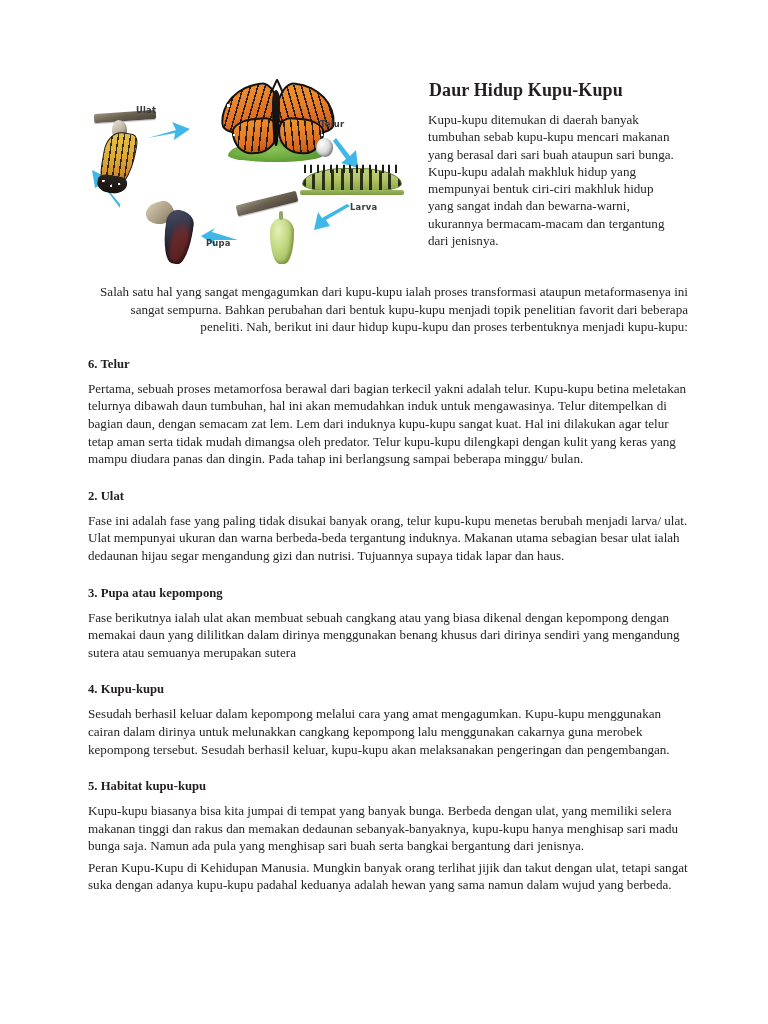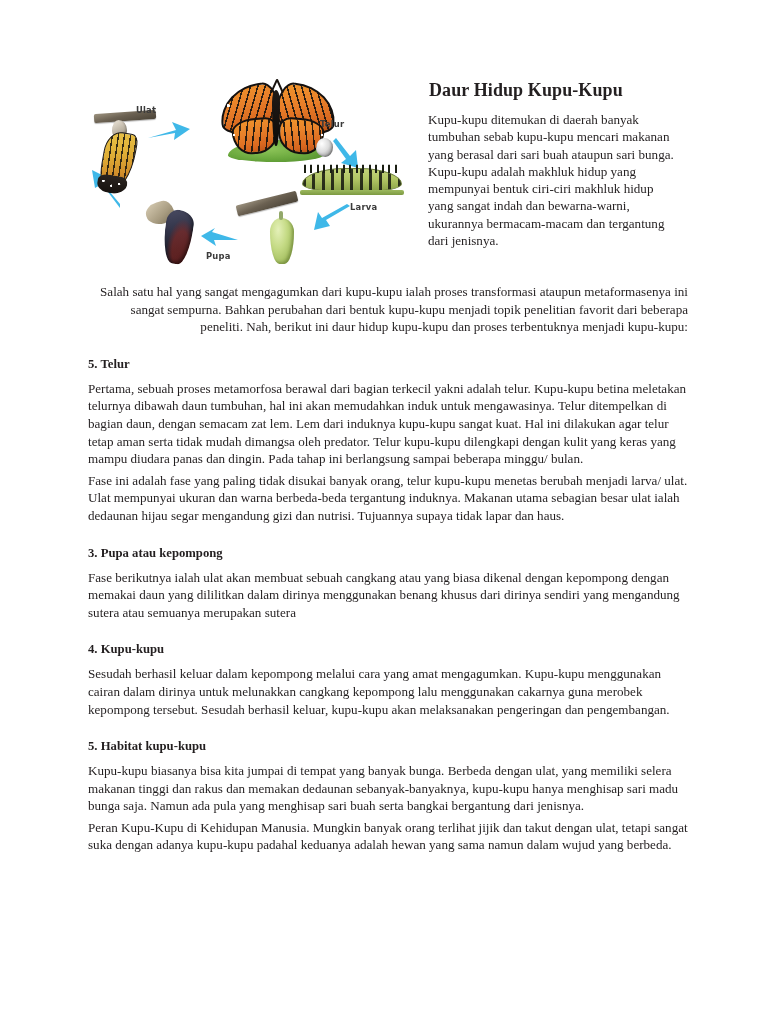--- a/index.html
+++ b/index.html
@@ -90,21 +90,21 @@
     font-family: "DejaVu Sans", "Liberation Sans", sans-serif;
     font-weight: bold;
     font-size: 8.4px;
     color: #3b3b3b;
     letter-spacing: .2px;
     white-space: nowrap;
   }
   .lbl-imago { left: 48px;  top: 29px; }
   .lbl-telur { left: 232px; top: 43px; }
   .lbl-larva { left: 243px; top: 126px; padding-left: 19px; }
-  .lbl-pupa  { left: 118px; top: 175px; }
+  .lbl-pupa  { left: 118px; top: 162px; }
 
   .arrow { position: absolute; }
 
   
   .branch {
     position: absolute;
     background: linear-gradient(170deg,#9c927f 0%,#6b6152 45%,#4a4337 100%);
     border-radius: 2px;
     box-shadow: 0 1px 1px rgba(0,0,0,.28);
   }
@@ -328,23 +328,24 @@
       </div>
 
       <div class="intro">
         <p class="intro-title">Daur Hidup Kupu-Kupu</p>
         <p class="intro-body">Kupu-kupu ditemukan di daerah banyak tumbuhan sebab kupu-kupu mencari makanan yang berasal dari sari buah ataupun sari bunga. Kupu-kupu adalah makhluk hidup yang mempunyai bentuk ciri-ciri makhluk hidup yang sangat indah dan bewarna-warni, ukurannya bermacam-macam dan tergantung dari jenisnya.</p>
       </div>
     </div>
 
     <p class="para lead">Salah satu hal yang sangat mengagumkan dari kupu-kupu ialah proses transformasi ataupun metaformasenya ini sangat sempurna. Bahkan perubahan dari bentuk kupu-kupu menjadi topik penelitian favorit dari beberapa peneliti. Nah, berikut ini daur hidup kupu-kupu dan proses terbentuknya menjadi kupu-kupu:</p>
 
-    <h2 class="sect-head">5. Telur</h2>
+    <h2 class="sect-head">6. Telur</h2>
     <p class="para">Pertama, sebuah proses metamorfosa berawal dari bagian terkecil yakni adalah telur. Kupu-kupu betina meletakan telurnya dibawah daun tumbuhan, hal ini akan memudahkan induk untuk mengawasinya. Telur ditempelkan di bagian daun, dengan semacam zat lem. Lem dari induknya kupu-kupu sangat kuat. Hal ini dilakukan agar telur tetap aman serta tidak mudah dimangsa oleh predator. Telur kupu-kupu dilengkapi dengan kulit yang keras yang mampu diudara panas dan dingin. Pada tahap ini berlangsung sampai beberapa minggu/ bulan.</p>
 
+    <h2 class="sect-head">2. Ulat</h2>
     <p class="para">Fase ini adalah fase yang paling tidak disukai banyak orang, telur kupu-kupu menetas berubah menjadi larva/ ulat. Ulat mempunyai ukuran dan warna berbeda-beda tergantung induknya. Makanan utama sebagian besar ulat ialah dedaunan hijau segar mengandung gizi dan nutrisi. Tujuannya supaya tidak lapar dan haus.</p>
 
     <h2 class="sect-head">3. Pupa atau kepompong</h2>
     <p class="para">Fase berikutnya ialah ulat akan membuat sebuah cangkang atau yang biasa dikenal dengan kepompong dengan memakai daun yang dililitkan dalam dirinya menggunakan benang khusus dari dirinya sendiri yang mengandung sutera atau semuanya merupakan sutera</p>
 
     <h2 class="sect-head">4. Kupu-kupu</h2>
     <p class="para">Sesudah berhasil keluar dalam kepompong melalui cara yang amat mengagumkan. Kupu-kupu menggunakan cairan dalam dirinya untuk melunakkan cangkang kepompong lalu menggunakan cakarnya guna merobek kepompong tersebut. Sesudah berhasil keluar, kupu-kupu akan melaksanakan pengeringan dan pengembangan.</p>
 
     <h2 class="sect-head">5. Habitat kupu-kupu</h2>
     <p class="para">Kupu-kupu biasanya bisa kita jumpai di tempat yang banyak bunga. Berbeda dengan ulat, yang memiliki selera makanan tinggi dan rakus dan memakan dedaunan sebanyak-banyaknya, kupu-kupu hanya menghisap sari madu bunga saja. Namun ada pula yang menghisap sari buah serta bangkai bergantung dari jenisnya.</p>

